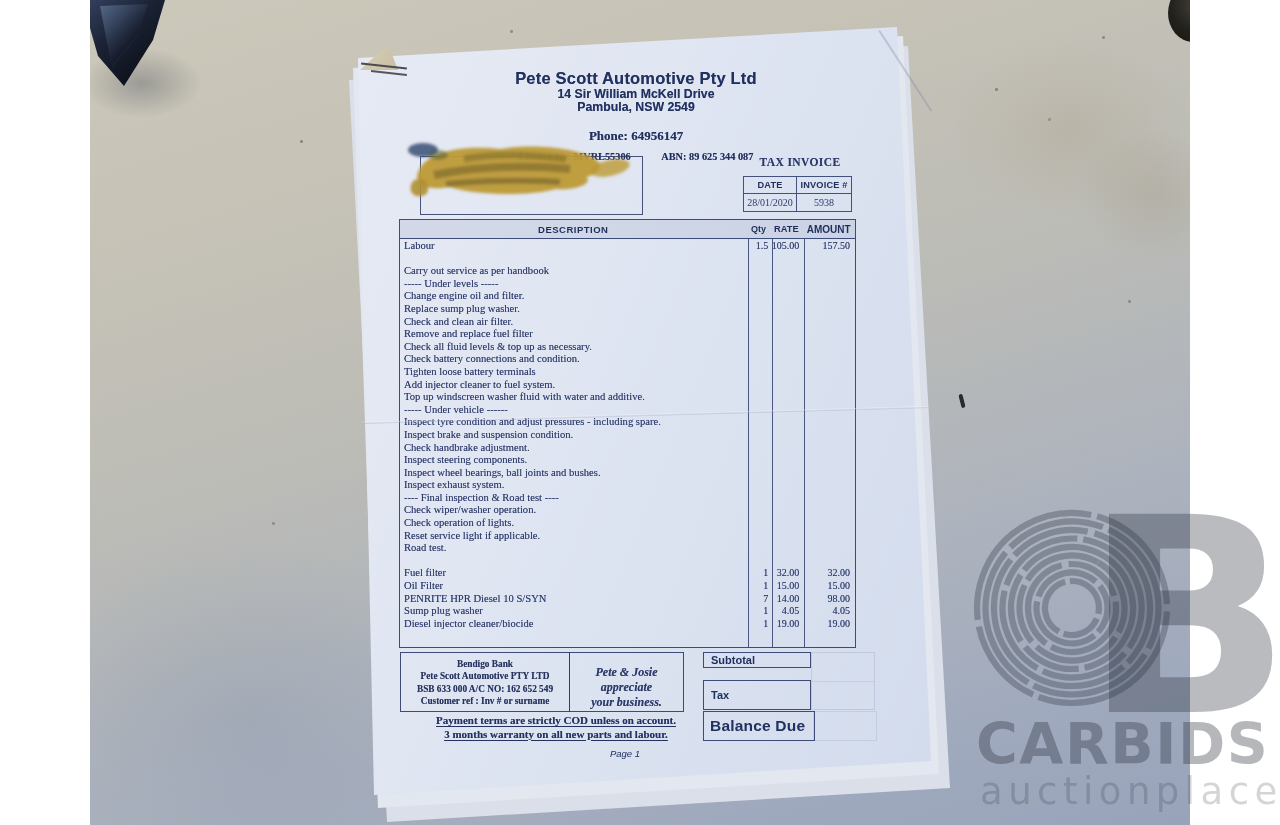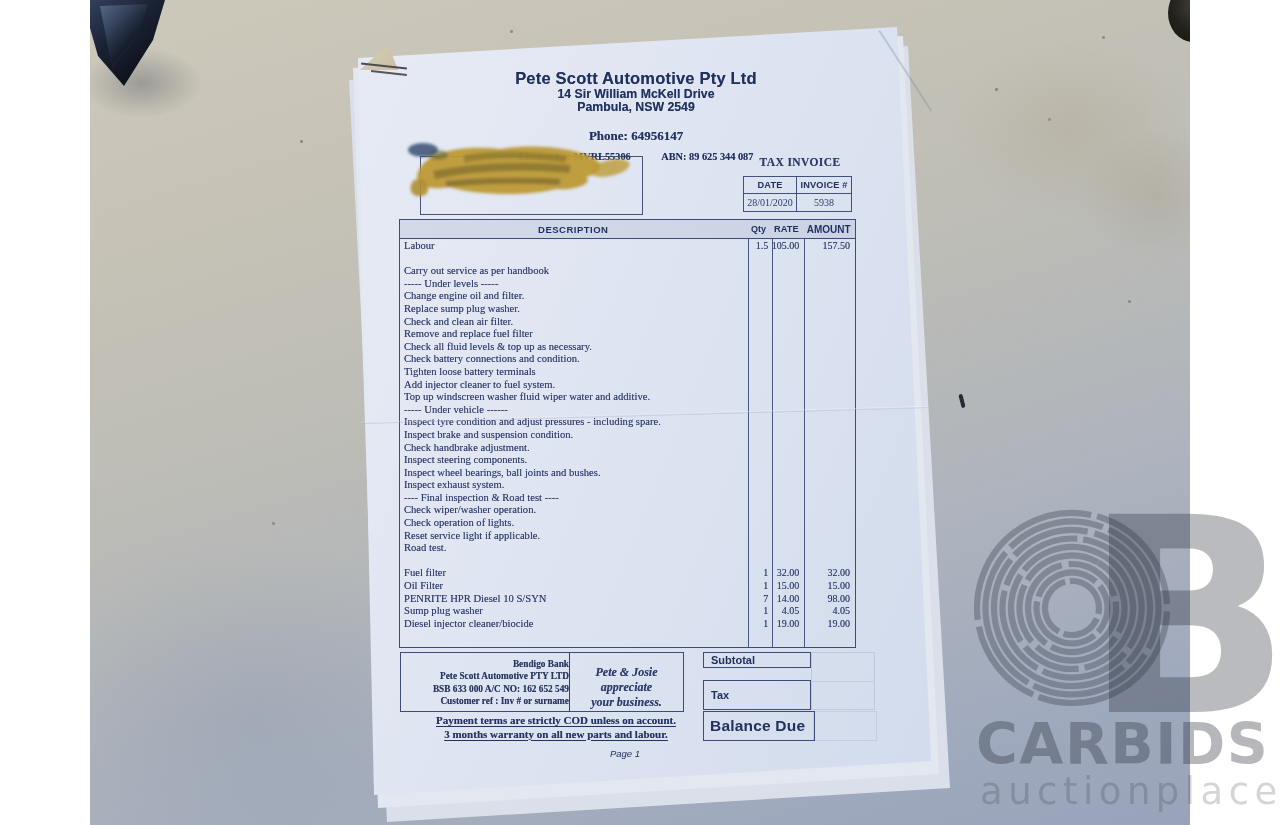--- a/index.html
+++ b/index.html
@@ -79,21 +79,21 @@
   #items-body{position:relative;padding-top:1px;}
   .trow{display:flex;height:12.6px;line-height:12.6px;font-family:"Liberation Serif",serif;font-size:10.6px;white-space:nowrap;}
   .cd{width:348px;padding-left:4px;box-sizing:border-box;overflow:hidden;}
   .cq{width:24px;text-align:right;padding-right:2px;box-sizing:border-box;font-size:10px;}
   .cr{width:32px;text-align:right;padding-right:3px;box-sizing:border-box;font-size:10px;}
   .ca{width:53px;text-align:right;padding-right:5px;box-sizing:border-box;font-size:10px;}
   .vline{position:absolute;top:19px;bottom:0;width:0;border-left:1.1px solid rgba(48,62,110,.85);}
   #vl1{left:348px;} #vl2{left:372px;} #vl3{left:404px;}
 
   #bank-box{left:310px;top:652px;width:170px;height:60px;border:1.3px solid rgba(48,62,110,.92);box-sizing:border-box;
-            text-align:right;font-family:"Liberation Serif",serif;font-size:9.3px;font-weight:bold;
+            text-align:center;font-family:"Liberation Serif",serif;font-size:9.3px;font-weight:bold;
             padding-top:5px;line-height:12.4px;color:#27345e;}
   #msg-box{left:479px;top:652px;width:115px;height:60px;border:1.3px solid rgba(48,62,110,.92);box-sizing:border-box;
            text-align:center;font-family:"Liberation Serif",serif;font-style:italic;font-weight:bold;
            font-size:12px;line-height:15px;padding-top:12px;color:#2c3a6b;}
   .tot{border:1.3px solid rgba(48,62,110,.92);box-sizing:border-box;font-weight:bold;color:#1f2e5c;
        display:flex;align-items:center;padding-left:7px;}
   #sub-box{left:613px;top:652px;width:108px;height:16px;font-size:11px;}
   #tax-box{left:613px;top:680px;width:108px;height:30px;font-size:11px;}
   #bal-box{left:613px;top:711px;width:112px;height:30px;font-size:15.5px;padding-left:6px;letter-spacing:.2px;}
   .faintbox{border:1.2px solid rgba(50,64,111,.13);box-sizing:border-box;}
@@ -272,21 +272,21 @@
           </div>
 
           <div class="trow">
             <span class="cd">Add injector cleaner to fuel system.</span>
             <span class="cq"></span>
             <span class="cr"></span>
             <span class="ca"></span>
           </div>
 
           <div class="trow">
-            <span class="cd">Top up windscreen washer fluid wiper water and additive.</span>
+            <span class="cd">Top up windscreen washer fluid with water and additive.</span>
             <span class="cq"></span>
             <span class="cr"></span>
             <span class="ca"></span>
           </div>
 
           <div class="trow">
             <span class="cd">-----   Under vehicle   ------</span>
             <span class="cq"></span>
             <span class="cr"></span>
             <span class="ca"></span>

